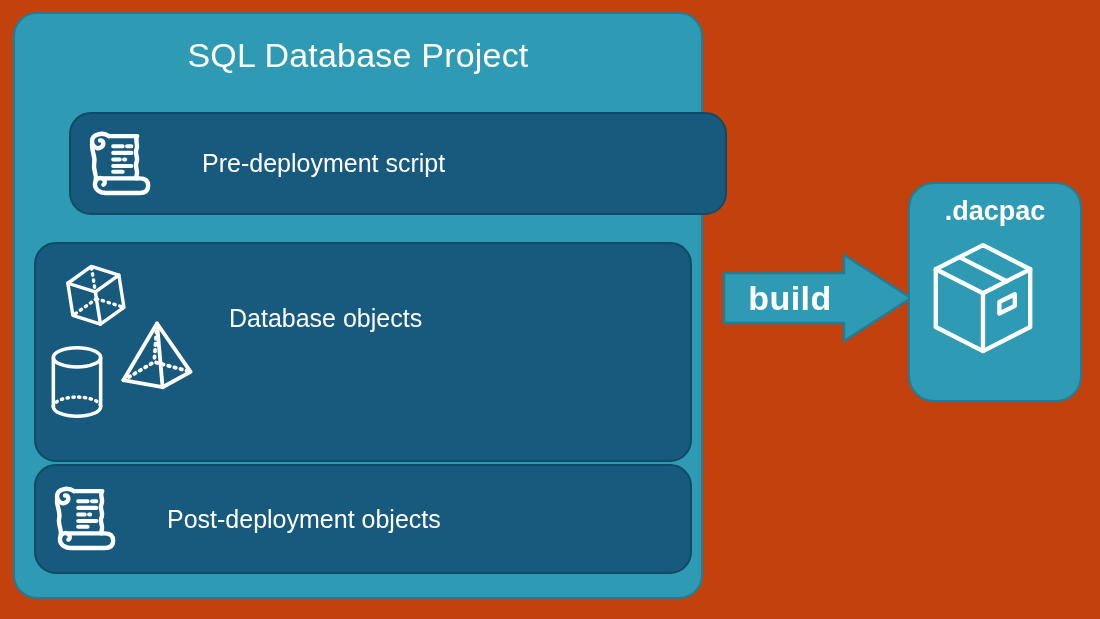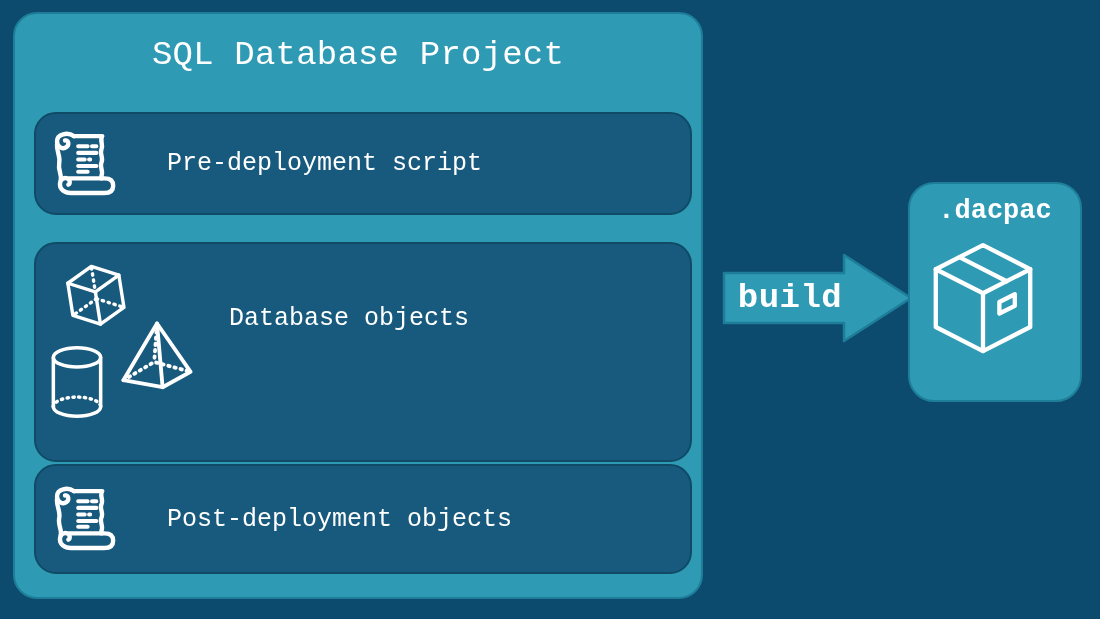--- a/index.html
+++ b/index.html
@@ -5,21 +5,21 @@
   :root{
     --teal:#2E9AB4;
     --teal-border:#1E7E99;
     --dark-box:#185A7D;
     --dark-box-border:#0F4A66;
     --text-white:#FFFFFF;
   }
   html,body{margin:0;padding:0;background:#fff;}
   body{font-family:"Liberation Sans","DejaVu Sans",sans-serif;}
   .canvas{
-    position:relative;width:1100px;height:619px;background:#0c4a6e;overflow:hidden;font-family:Liberation Mono, monospace;
+    position:relative;width:1100px;height:619px;background:#c2410c;overflow:hidden;
   }
   
   .project{
     position:absolute;left:13px;top:12px;width:690px;height:587px;
     background:var(--teal);
     border:2px solid var(--teal-border);
     border-radius:24px;
     box-sizing:border-box;
   }
   .project-title{
@@ -28,21 +28,21 @@
     font-size:34px;font-weight:500;letter-spacing:.2px;
   }
   .inner-box{
     position:absolute;left:19px;width:658px;
     background:var(--dark-box);
     border:2px solid var(--dark-box-border);
     border-radius:22px;
     box-sizing:border-box;
     color:var(--text-white);
   }
-  .box-pre{top:98px;height:103px;}
+  .box-pre{top:98px;height:103px;margin-left:35px;}
   .box-objects{top:228px;height:220px;}
   .box-post{top:450px;height:110px;}
   .box-label{
     position:absolute;left:131px;top:0;height:100%;
     display:flex;align-items:center;
     font-size:25px;color:var(--text-white);white-space:nowrap;
   }
   .box-label-multi{
     position:absolute;left:193px;top:56px;
     font-size:25px;line-height:37px;color:var(--text-white);white-space:nowrap;

